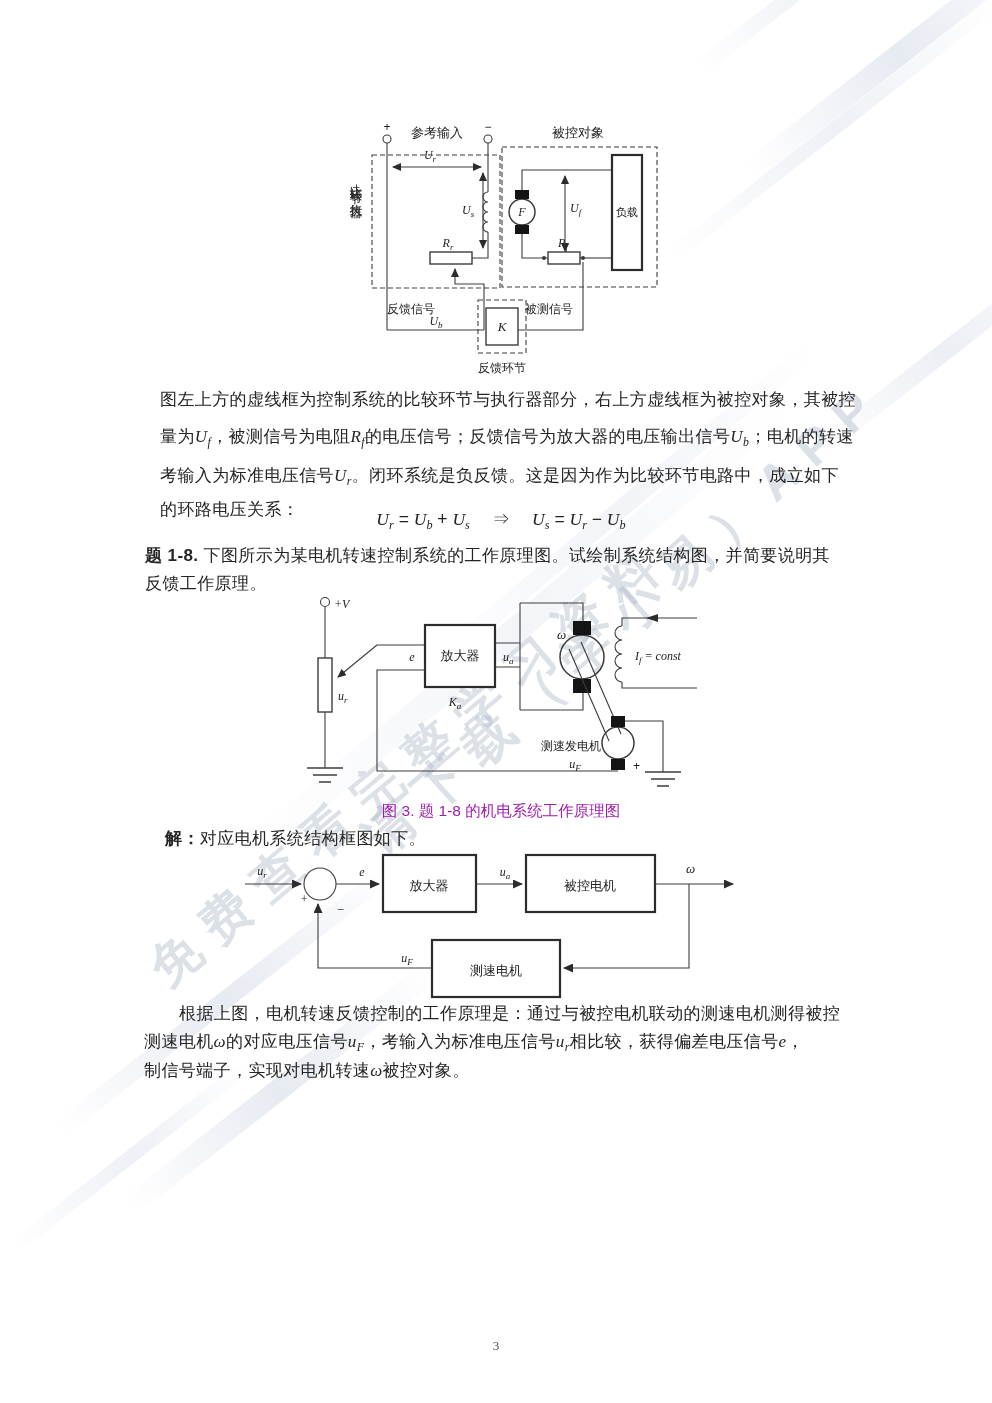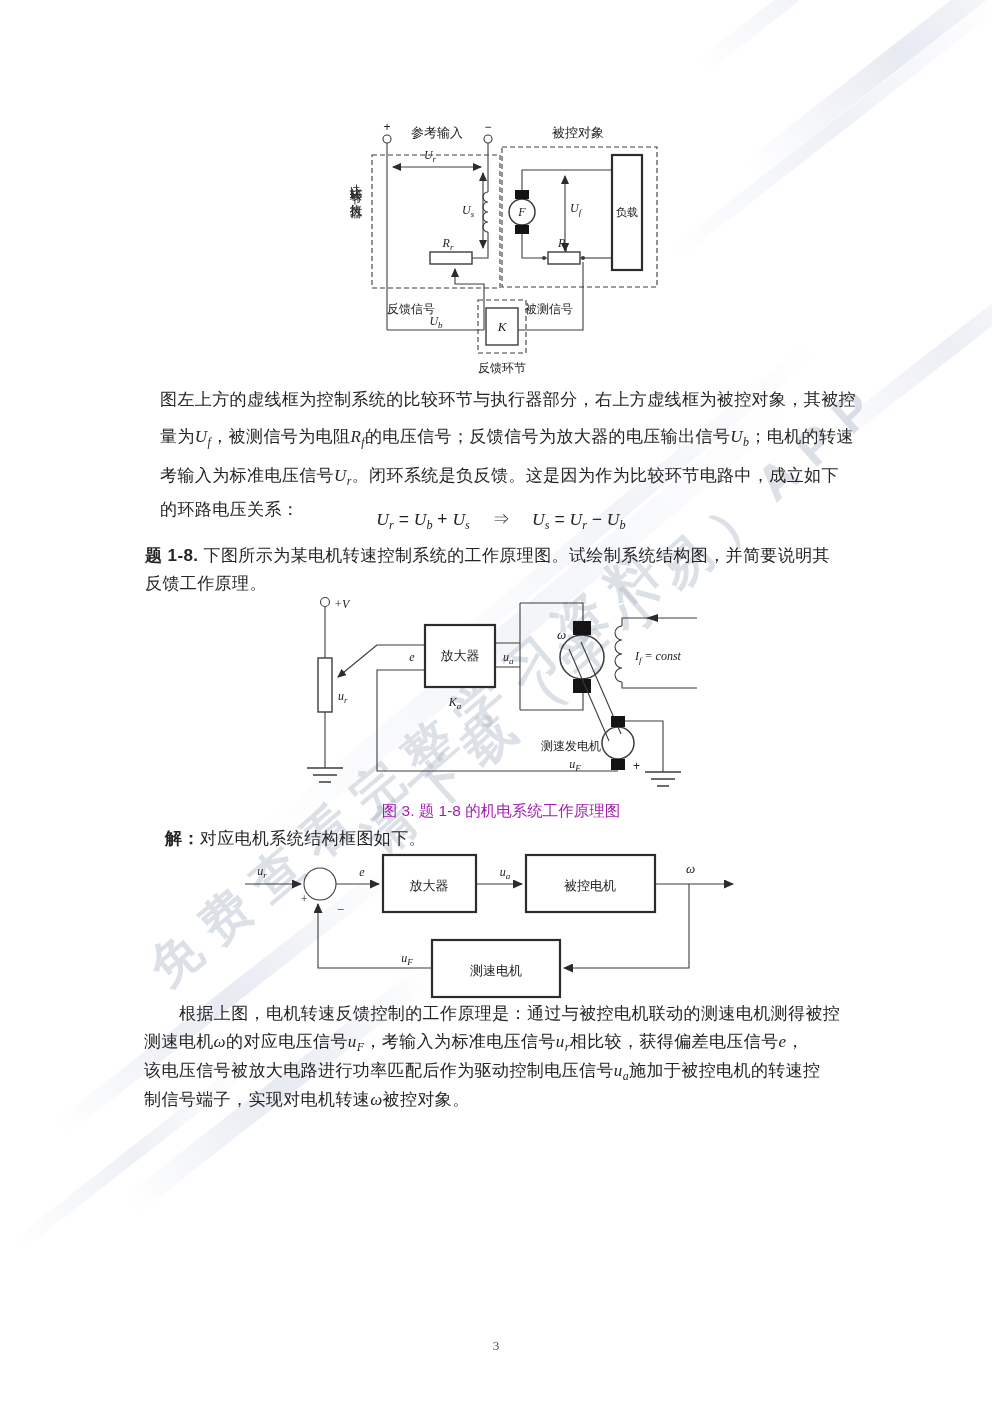--- a/index.html
+++ b/index.html
@@ -254,18 +254,17 @@
     <rect class="boxb" x="432" y="940" width="128" height="57"></rect>
     <text class="cn13" x="496" y="975" text-anchor="middle">测速电机</text>
     <text class="mt" x="407" y="962" text-anchor="middle"><tspan>u</tspan><tspan class="sub" dy="3">F</tspan></text>
 
     <path class="w" d="M432,968 H318 V904" marker-end="url(#f3e)"></path>
   </svg>
 
   <div class="para lh28" style="left:144px; top:1000px;">
     <div class="pline indent"><span class="seg-t">根据上图，电机转速反馈控制的工作原理是：通过与被控电机联动的测速电机测得被控</span></div>
     <div class="pline"><span class="seg-t">测速电机</span><span class="seg-i">ω</span><span class="seg-t">的对应电压信号</span><span class="seg-i">u</span><span class="seg-s">F</span><span class="seg-t">，考输入为标准电压信号</span><span class="seg-i">u</span><span class="seg-s">r</span><span class="seg-t">相比较，获得偏差电压信号</span><span class="seg-i">e</span><span class="seg-t">，</span></div>
-    <div class="pline"><span class="seg-t">该电压信号被放大电路进行功率匹配后作为驱动控制电压信号</span><span class="seg-i">u</span><span class="seg-s">a</span><span class="seg-t">施加于被控电机的转速控</span></div>
     <div class="pline"><span class="seg-t">制信号端子，实现对电机转速</span><span class="seg-i">ω</span><span class="seg-t">被控对象。</span></div>
   </div>
 
   <div class="pagenum">3</div>
 </div>
 
 </body></html>

